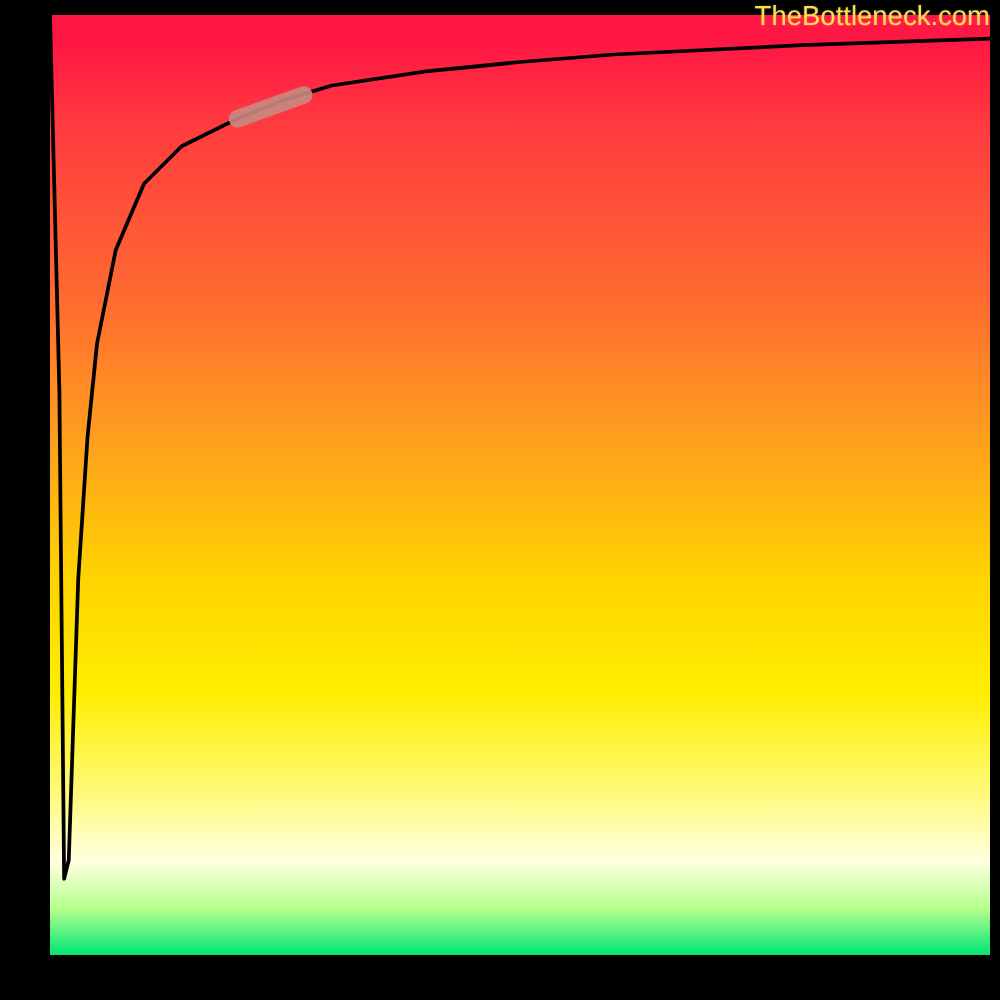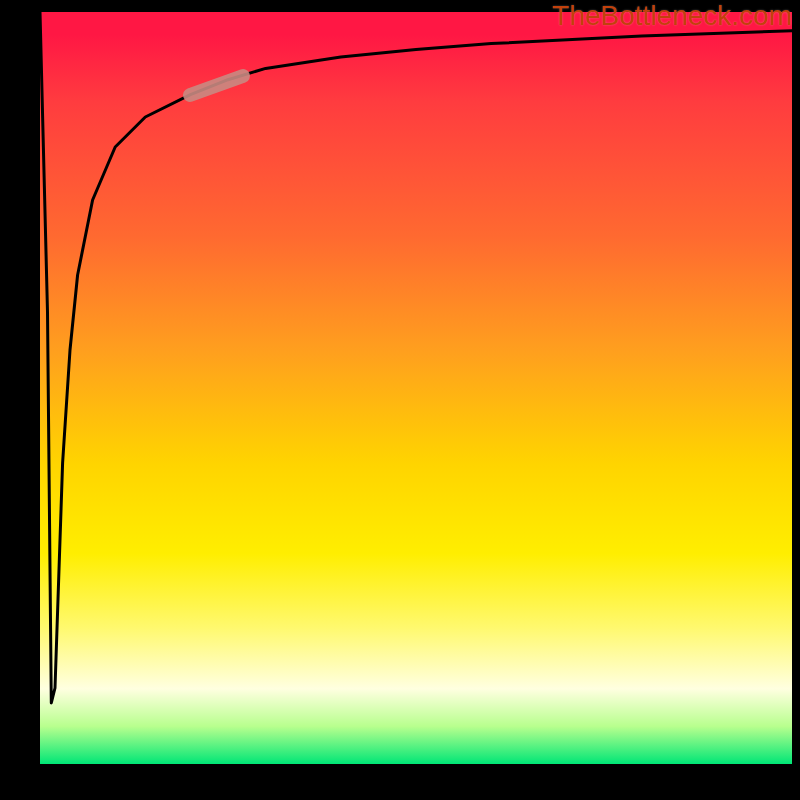--- a/index.html
+++ b/index.html
@@ -31,22 +31,22 @@
       #ffee00 72%,
       #fff970 82%,
       #ffffe0 90%,
       #b8ff8e 95%,
       #00e676 100%);
   }
   .attribution {
     position: absolute;
     top: 0px;
     right: 8px;
-    color: #c2410c;
-    font-size: 28px;
+    color: #fde047;
+    font-size: 22px;
     font-weight: 500;
     text-shadow: 0 0 2px rgba(255,255,255,0.3);
   }
   svg.curve {
     position: absolute;
     left: 0;
     top: 0;
     width: 752px;
     height: 752px;
   }

